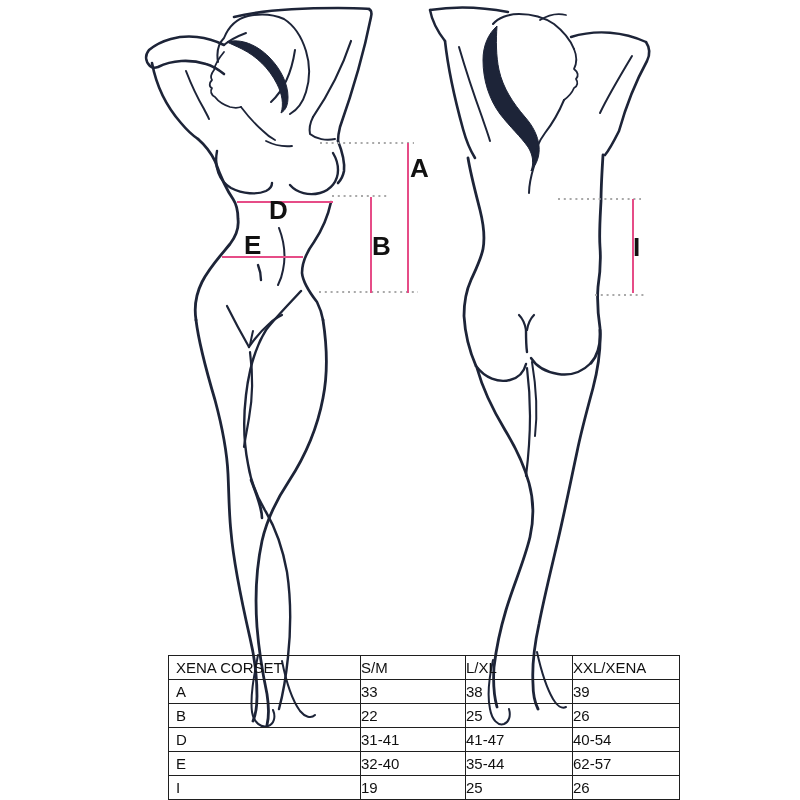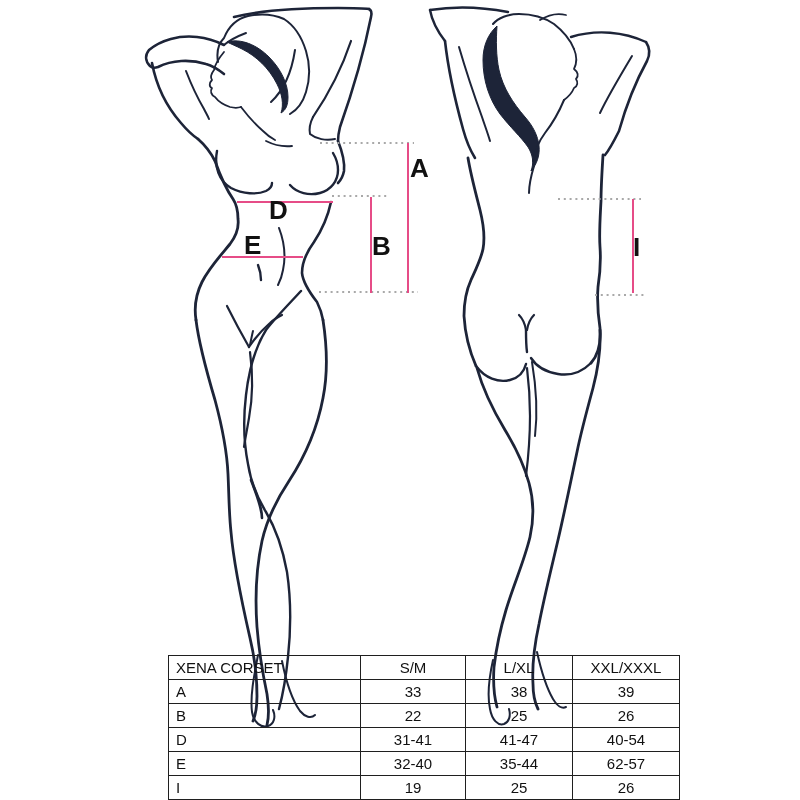--- a/index.html
+++ b/index.html
@@ -35,21 +35,20 @@
     border-collapse:collapse;
     table-layout:fixed;
     background:transparent;
     font-size:15px;
     color:var(--text);
   }
   #size-table td, #size-table th{
     border:1.5px solid var(--tborder);
     height:23px;
     padding:0;
-    text-align:center;
     vertical-align:middle;
     font-weight:400;
     overflow:hidden;
     white-space:nowrap;
   }
   #size-table .rowhead{
     text-align:left;
     padding-left:7px;
     margin-top:16px;
   }
@@ -171,21 +170,21 @@
         <col class="c0">
         <col class="c1">
         <col class="c2">
         <col class="c3">
       </colgroup>
     <tbody>
       <tr>
         <td class="rowhead">XENA CORSET</td>
         <td>S/M</td>
         <td>L/XL</td>
-        <td>XXL/XXXL</td>
+        <td>XXL/XENA</td>
       </tr>
       <tr>
         <td class="rowhead">A</td>
         <td>33</td>
         <td>38</td>
         <td>39</td>
       </tr>
       <tr>
         <td class="rowhead">B</td>
         <td>22</td>

